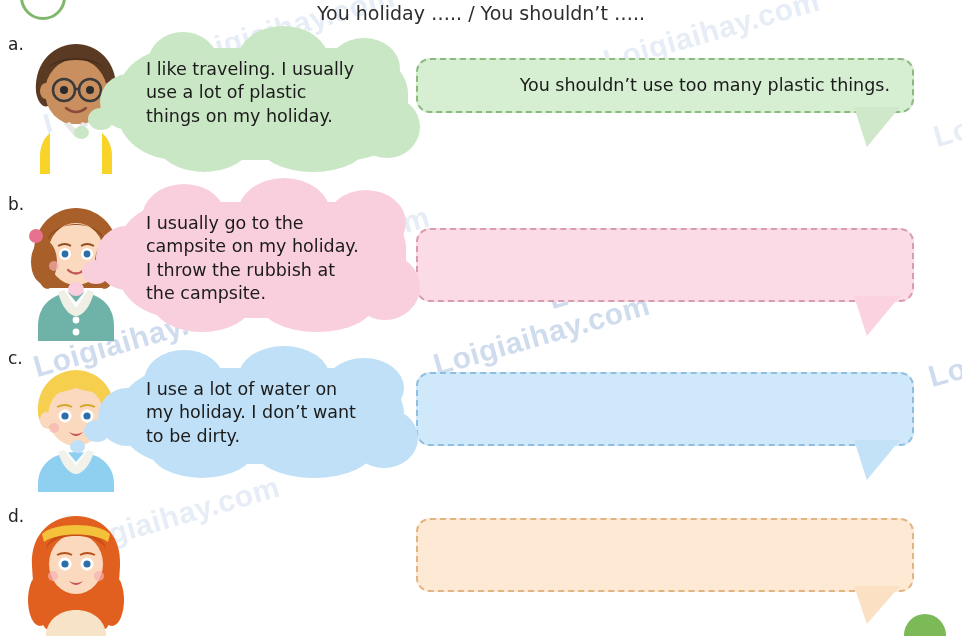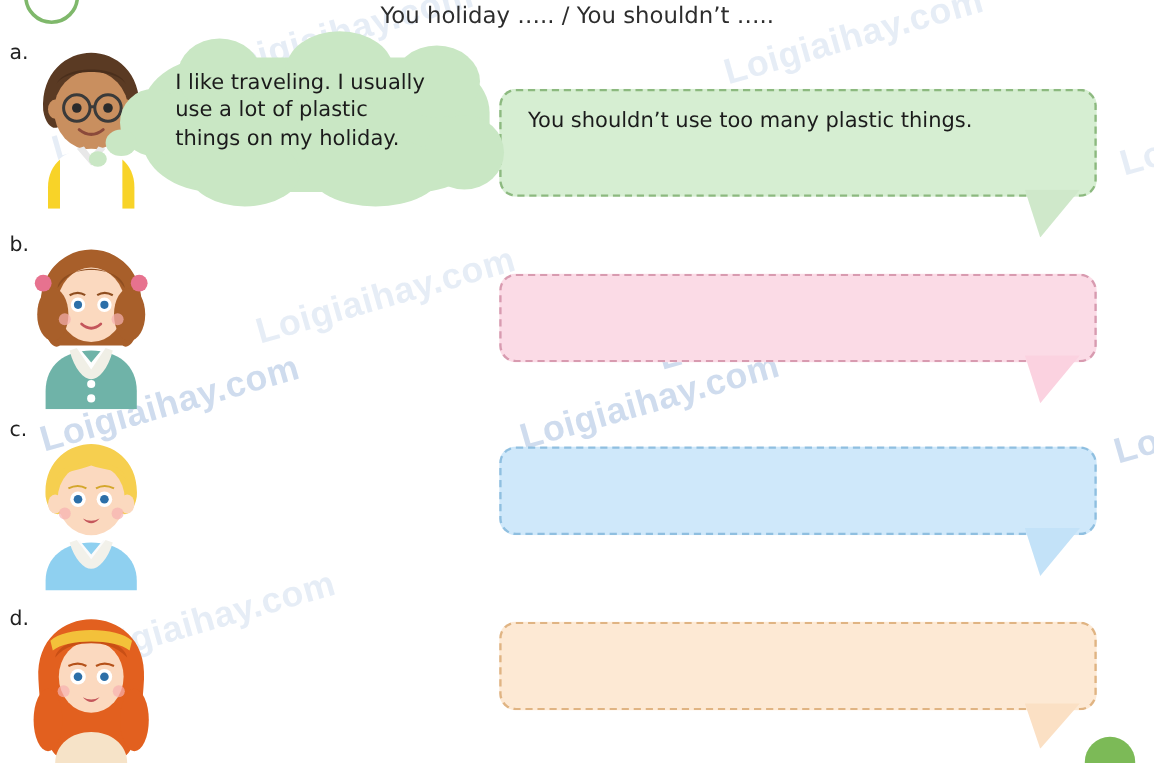--- a/index.html
+++ b/index.html
@@ -188,21 +188,21 @@
     <div class="lobe" style="left:236px; top:48px; width:66px; height:62px; background:#c9e7c4;"></div>
     <div class="lobe" style="left:140px; top:66px; width:110px; height:58px; background:#c9e7c4;"></div>
     <div class="lobe" style="left:40px; top:68px; width:92px; height:56px; background:#c9e7c4;"></div>
     <div class="tail" style="left:-30px; top:60px; width:26px; height:22px; background:#c9e7c4;"></div>
     <div class="tail" style="left:-44px; top:78px; width:15px; height:13px; background:#c9e7c4;"></div>
     <span class="cloud-text">I like traveling. I usually
 use a lot of plastic
 things on my holiday.</span>
   </div>
 
-  <div class="answer" style="left:416px; top:44px; width:498px; height:90px; background:#d6eed2; border-color:#8cb97f;">
+  <div class="answer" style="left:416px; top:28px; width:498px; height:55px; background:#d6eed2; border-color:#8cb97f;text-align:right;">
     <span class="answer-text">You shouldn’t use too many plastic things.</span>
     <div class="ans-tail" style="background:#cfe8ca; right:12px; bottom:-36px; height:40px;"></div>
   </div>
 </div>
 
 <div class="row" style="top:190px; height:160px;">
   <div class="row-letter" style="top:4px;">b.</div>
 
   <div class="avatar" style="top:6px;">
     <svg width="120" height="145" viewBox="0 0 120 145">
@@ -223,20 +223,35 @@
       <circle cx="20" cy="40" r="7" fill="#e7728f"></circle>
         <circle cx="100" cy="40" r="7" fill="#e7728f"></circle>
       <path d="M22 130 C22 108 38 96 60 96 C82 96 98 108 98 130 L98 145 L22 145 Z" fill="#6fb3a8"></path>
       <path d="M44 96 L60 116 L76 96 L70 94 L60 106 L50 94 Z" fill="#fefefe"></path>
       <path d="M42 96 C46 112 54 120 60 120 C66 120 74 112 78 96 L72 94 L60 112 L48 94 Z" fill="#f0efe6"></path>
       <circle cx="60" cy="124" r="3.4" fill="#ffffff"></circle>
       <circle cx="60" cy="136" r="3.4" fill="#ffffff"></circle>
     </svg>
   </div>
 
+  <div class="cloud" style="left:118px; top:12px; width:288px; height:116px; background:#f9cedd;">
+    <div class="lobe" style="left:-22px; top:24px; width:60px; height:64px; background:#f9cedd;"></div>
+    <div class="lobe" style="left:24px; top:-18px; width:84px; height:68px; background:#f9cedd;"></div>
+    <div class="lobe" style="left:120px; top:-24px; width:92px; height:70px; background:#f9cedd;"></div>
+    <div class="lobe" style="left:208px; top:-12px; width:80px; height:66px; background:#f9cedd;"></div>
+    <div class="lobe" style="left:232px; top:52px; width:70px; height:66px; background:#f9cedd;"></div>
+    <div class="lobe" style="left:140px; top:68px; width:118px; height:62px; background:#f9cedd;"></div>
+    <div class="lobe" style="left:34px; top:70px; width:100px; height:60px; background:#f9cedd;"></div>
+    <div class="tail" style="left:-36px; top:58px; width:28px; height:24px; background:#f9cedd;"></div>
+    <div class="tail" style="left:-50px; top:80px; width:16px; height:14px; background:#f9cedd;"></div>
+    <span class="cloud-text">I usually go to the
+campsite on my holiday.
+I throw the rubbish at
+the campsite.</span>
+  </div>
 
   <div class="answer" style="left:416px; top:38px; width:498px; height:74px; background:#fbdbe6; border-color:#d89bb0;">
     <span class="answer-text"></span>
     <div class="ans-tail" style="background:#fbd2e0; right:12px; bottom:-36px; height:40px;"></div>
   </div>
 </div>
 
 <div class="row" style="top:348px; height:150px;">
   <div class="row-letter" style="top:0px;">c.</div>
 
@@ -255,20 +270,34 @@
       <path d="M64 45 Q71 41 79 45" stroke="#d4a72c" stroke-width="1.8" fill="none"></path>
       <circle cx="38" cy="66" r="5" fill="#f7b0b0" opacity="0.7"></circle>
       <circle cx="82" cy="66" r="5" fill="#f7b0b0" opacity="0.7"></circle>
       <path d="M53 70 Q60 78 67 70 Q60 74 53 70 Z" fill="#c4565b"></path>
       <path d="M22 122 C22 102 38 90 60 90 C82 90 98 102 98 122 L98 130 L22 130 Z" fill="#8fd0f0"></path>
       <path d="M44 90 L60 108 L76 90 L70 88 L60 100 L50 88 Z" fill="#fbfbfb"></path>
       <path d="M42 90 C46 104 54 112 60 112 C66 112 74 104 78 90 L72 88 L60 104 L48 88 Z" fill="#f2f1ea"></path>
     </svg>
   </div>
 
+  <div class="cloud" style="left:118px; top:20px; width:286px; height:96px; background:#bfe0f6;">
+    <div class="lobe" style="left:-20px; top:20px; width:58px; height:58px; background:#bfe0f6;"></div>
+    <div class="lobe" style="left:26px; top:-18px; width:80px; height:62px; background:#bfe0f6;"></div>
+    <div class="lobe" style="left:120px; top:-22px; width:92px; height:64px; background:#bfe0f6;"></div>
+    <div class="lobe" style="left:206px; top:-10px; width:80px; height:60px; background:#bfe0f6;"></div>
+    <div class="lobe" style="left:232px; top:40px; width:68px; height:60px; background:#bfe0f6;"></div>
+    <div class="lobe" style="left:136px; top:52px; width:120px; height:58px; background:#bfe0f6;"></div>
+    <div class="lobe" style="left:32px; top:54px; width:104px; height:56px; background:#bfe0f6;"></div>
+    <div class="tail" style="left:-34px; top:52px; width:26px; height:22px; background:#bfe0f6;"></div>
+    <div class="tail" style="left:-48px; top:72px; width:15px; height:13px; background:#bfe0f6;"></div>
+    <span class="cloud-text">I use a lot of water on
+my holiday. I don’t want
+to be dirty.</span>
+  </div>
 
   <div class="answer" style="left:416px; top:24px; width:498px; height:74px; background:#cfe8fa; border-color:#8fbfe0;">
     <span class="answer-text"></span>
     <div class="ans-tail" style="background:#c3e2f8; right:12px; bottom:-36px; height:40px;"></div>
   </div>
 </div>
 
 <div class="row" style="top:500px; height:136px;">
   <div class="row-letter" style="top:6px;">d.</div>
 

